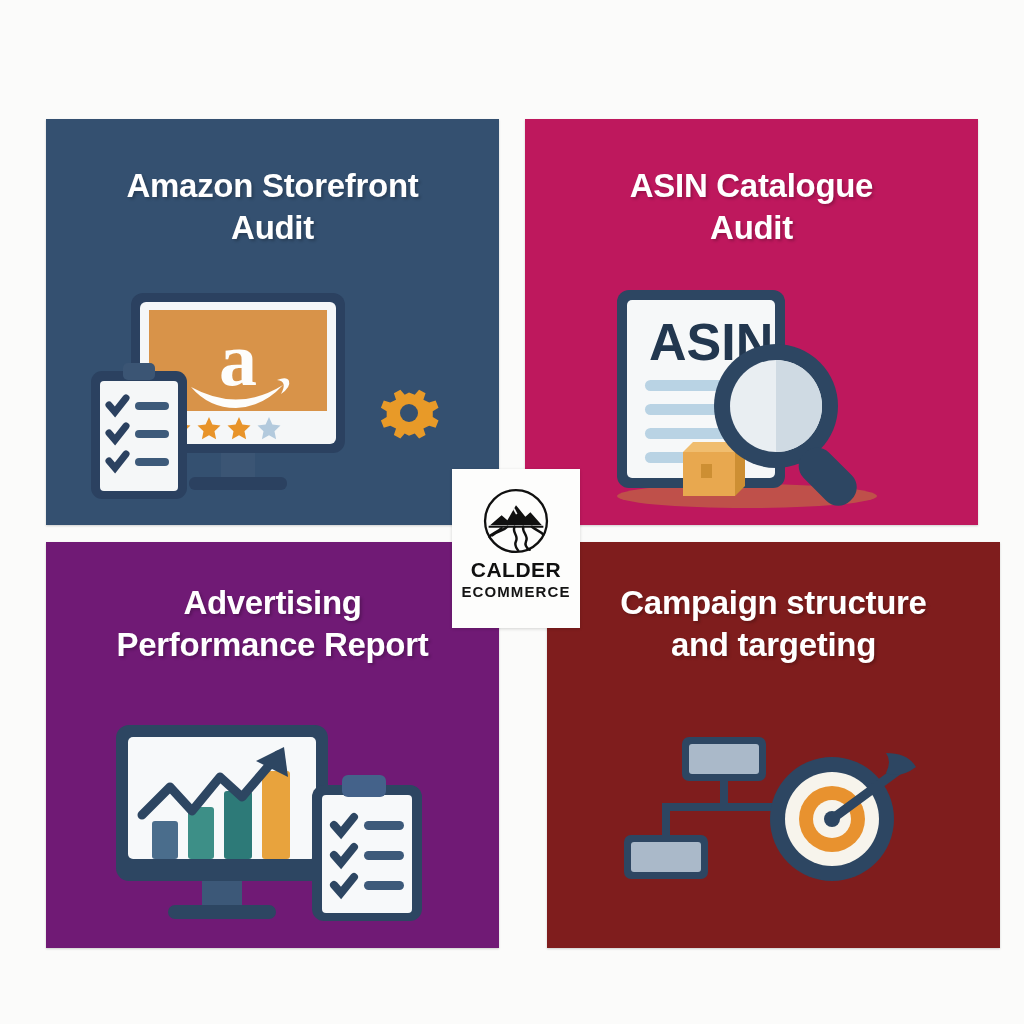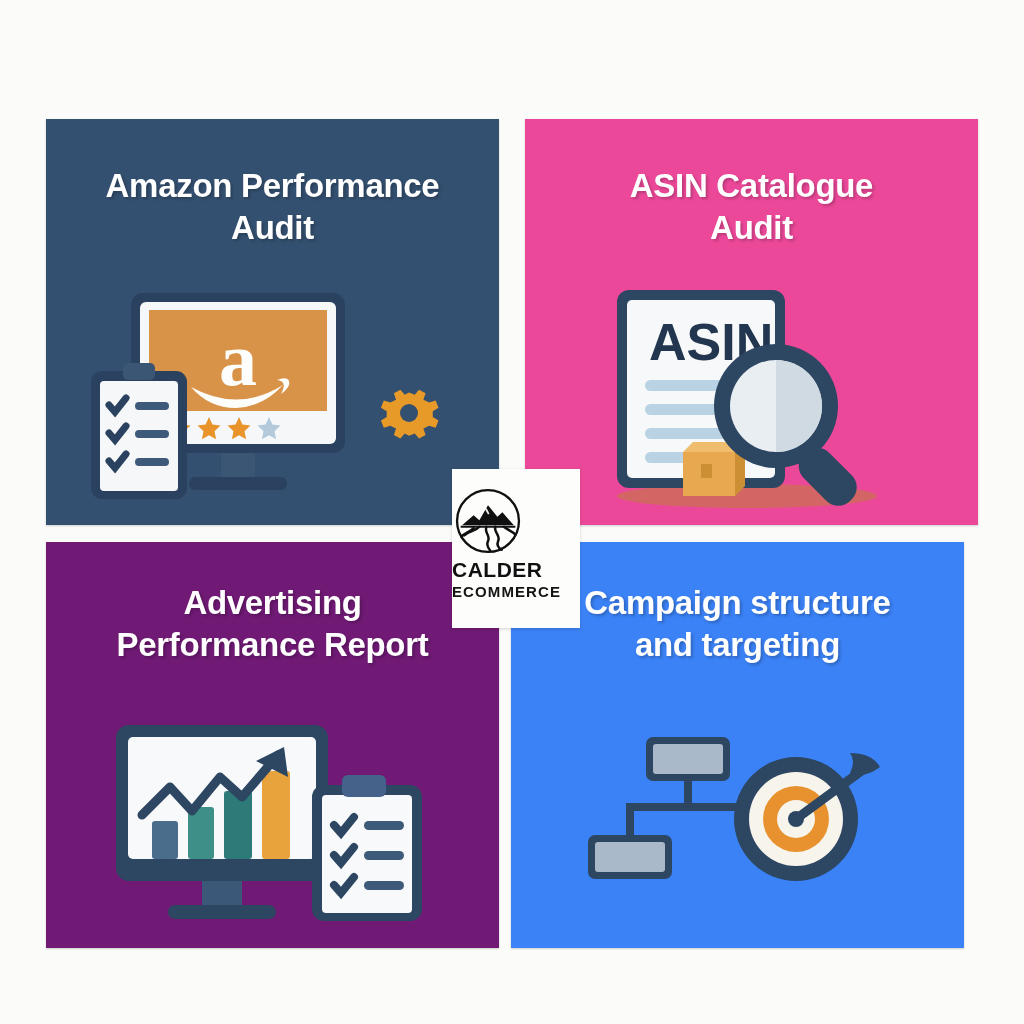--- a/index.html
+++ b/index.html
@@ -31,23 +31,23 @@
   }
 
   .quad {
     position: absolute;
     width: 453px;
     height: 406px;
     overflow: hidden;
     box-shadow: 0 1px 2px rgba(0,0,0,0.18);
   }
   .quad.q1 { left: 0px;   top: 0px;   background: #345070; }
-  .quad.q2 { left: 479px; top: 0px;   background: #ec4899; }
+  .quad.q2 { left: 479px; top: 0px;   background: #be185d; }
   .quad.q3 { left: 0px;   top: 423px; background: #701a75; }
-  .quad.q4 { left: 465px; top: 423px; background: #3b82f6; }
+  .quad.q4 { left: 501px; top: 423px; background: #7f1d1d; }
 
   .quad-title {
     position: absolute;
     left: 0;
     right: 0;
     top: 46px;
     text-align: center;
     color: #ffffff;
     font-weight: bold;
     font-size: 33px;
@@ -76,21 +76,21 @@
   .logo-card {
     position: absolute;
     left: 452px;
     top: 469px;
     width: 128px;
     height: 159px;
     background: #fdfdfc;
     box-shadow: 0 1px 3px rgba(0,0,0,0.16);
     display: flex;
     flex-direction: column;
-    align-items: flex-start;
+    align-items: center;
     justify-content: flex-start;
     padding-top: 16px;
     box-sizing: border-box;
     z-index: 10;
   }
   .logo-emblem { width: 72px; height: 72px; display:block; }
   .logo-word {
     font-size: 21px;
     font-weight: bold;
     letter-spacing: 0.5px;
@@ -108,21 +108,21 @@
   }
 </style>
 </head>
 <body>
 
 <div class="canvas">
 
   <div class="grid">
 
     <div class="quad q1">
-      <div class="quad-title">Amazon Performance
+      <div class="quad-title">Amazon Storefront
 Audit</div>
       <div class="quad-art">
         <svg width="400" height="230" viewBox="0 0 400 230">
 
           <g transform="translate(336,136)">
             <path d="M0,-34 L8,-31 L14,-38 L23,-33 L20,-24 L28,-20 L37,-23 L41,-13 L33,-8 L33,0 L41,5 L37,15 L28,12 L20,16 L23,25 L14,30 L8,23 L0,26 L-6,23 L-12,30 L-21,25 L-18,16 L-26,12 L-35,15 L-39,5 L-31,0 L-31,-8 L-39,-13 L-35,-23 L-26,-20 L-18,-24 L-21,-33 L-12,-38 L-6,-31 Z" transform="scale(0.72)" fill="#e89a28"></path>
             <circle cx="0" cy="-4" r="9" fill="#345070"></circle>
           </g>
 
           <g>

